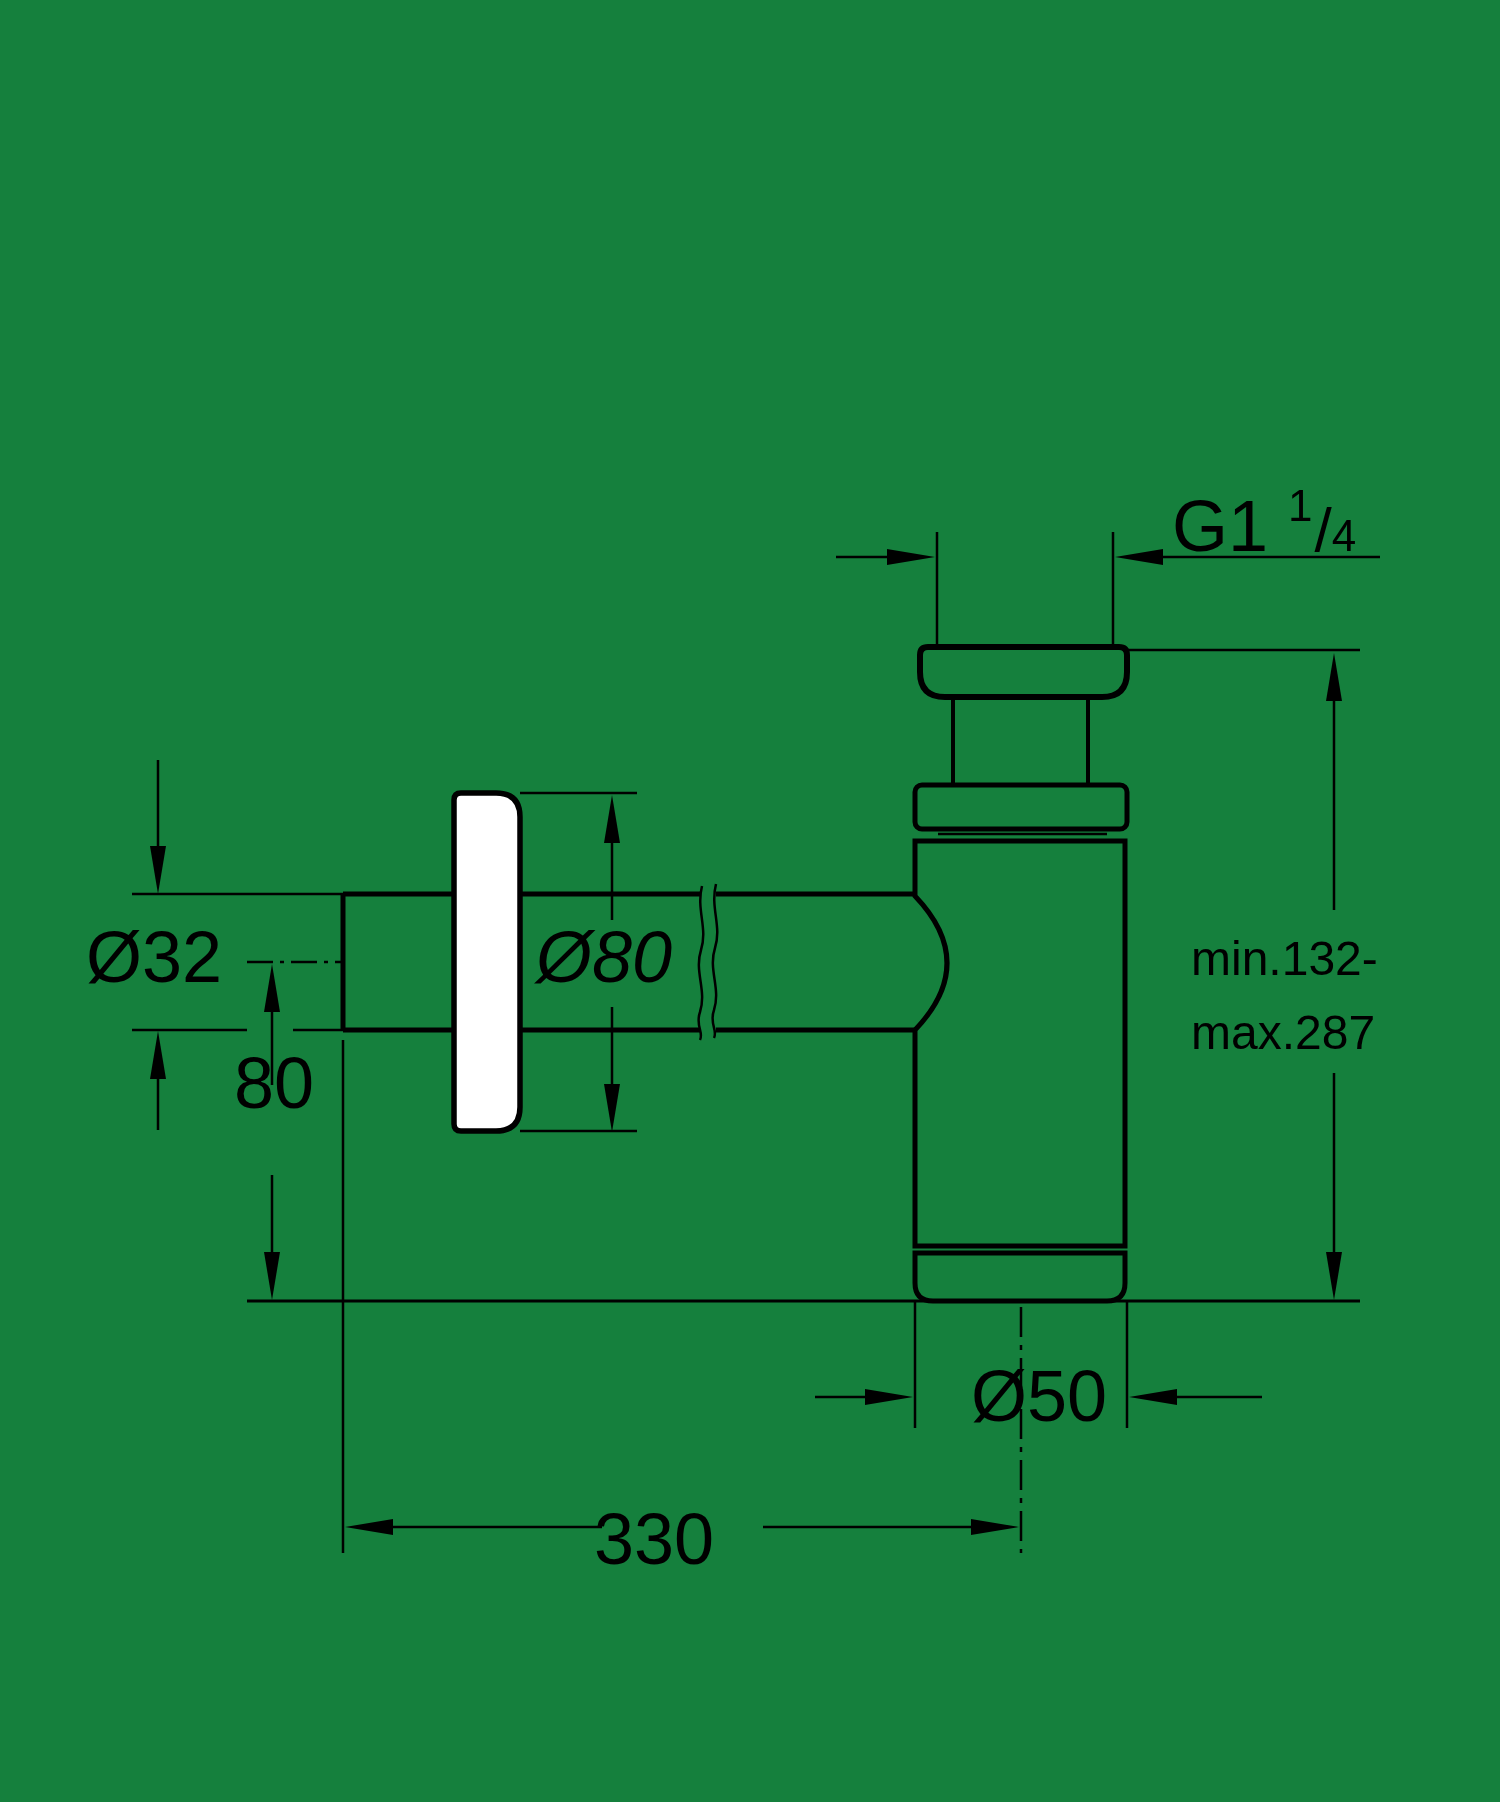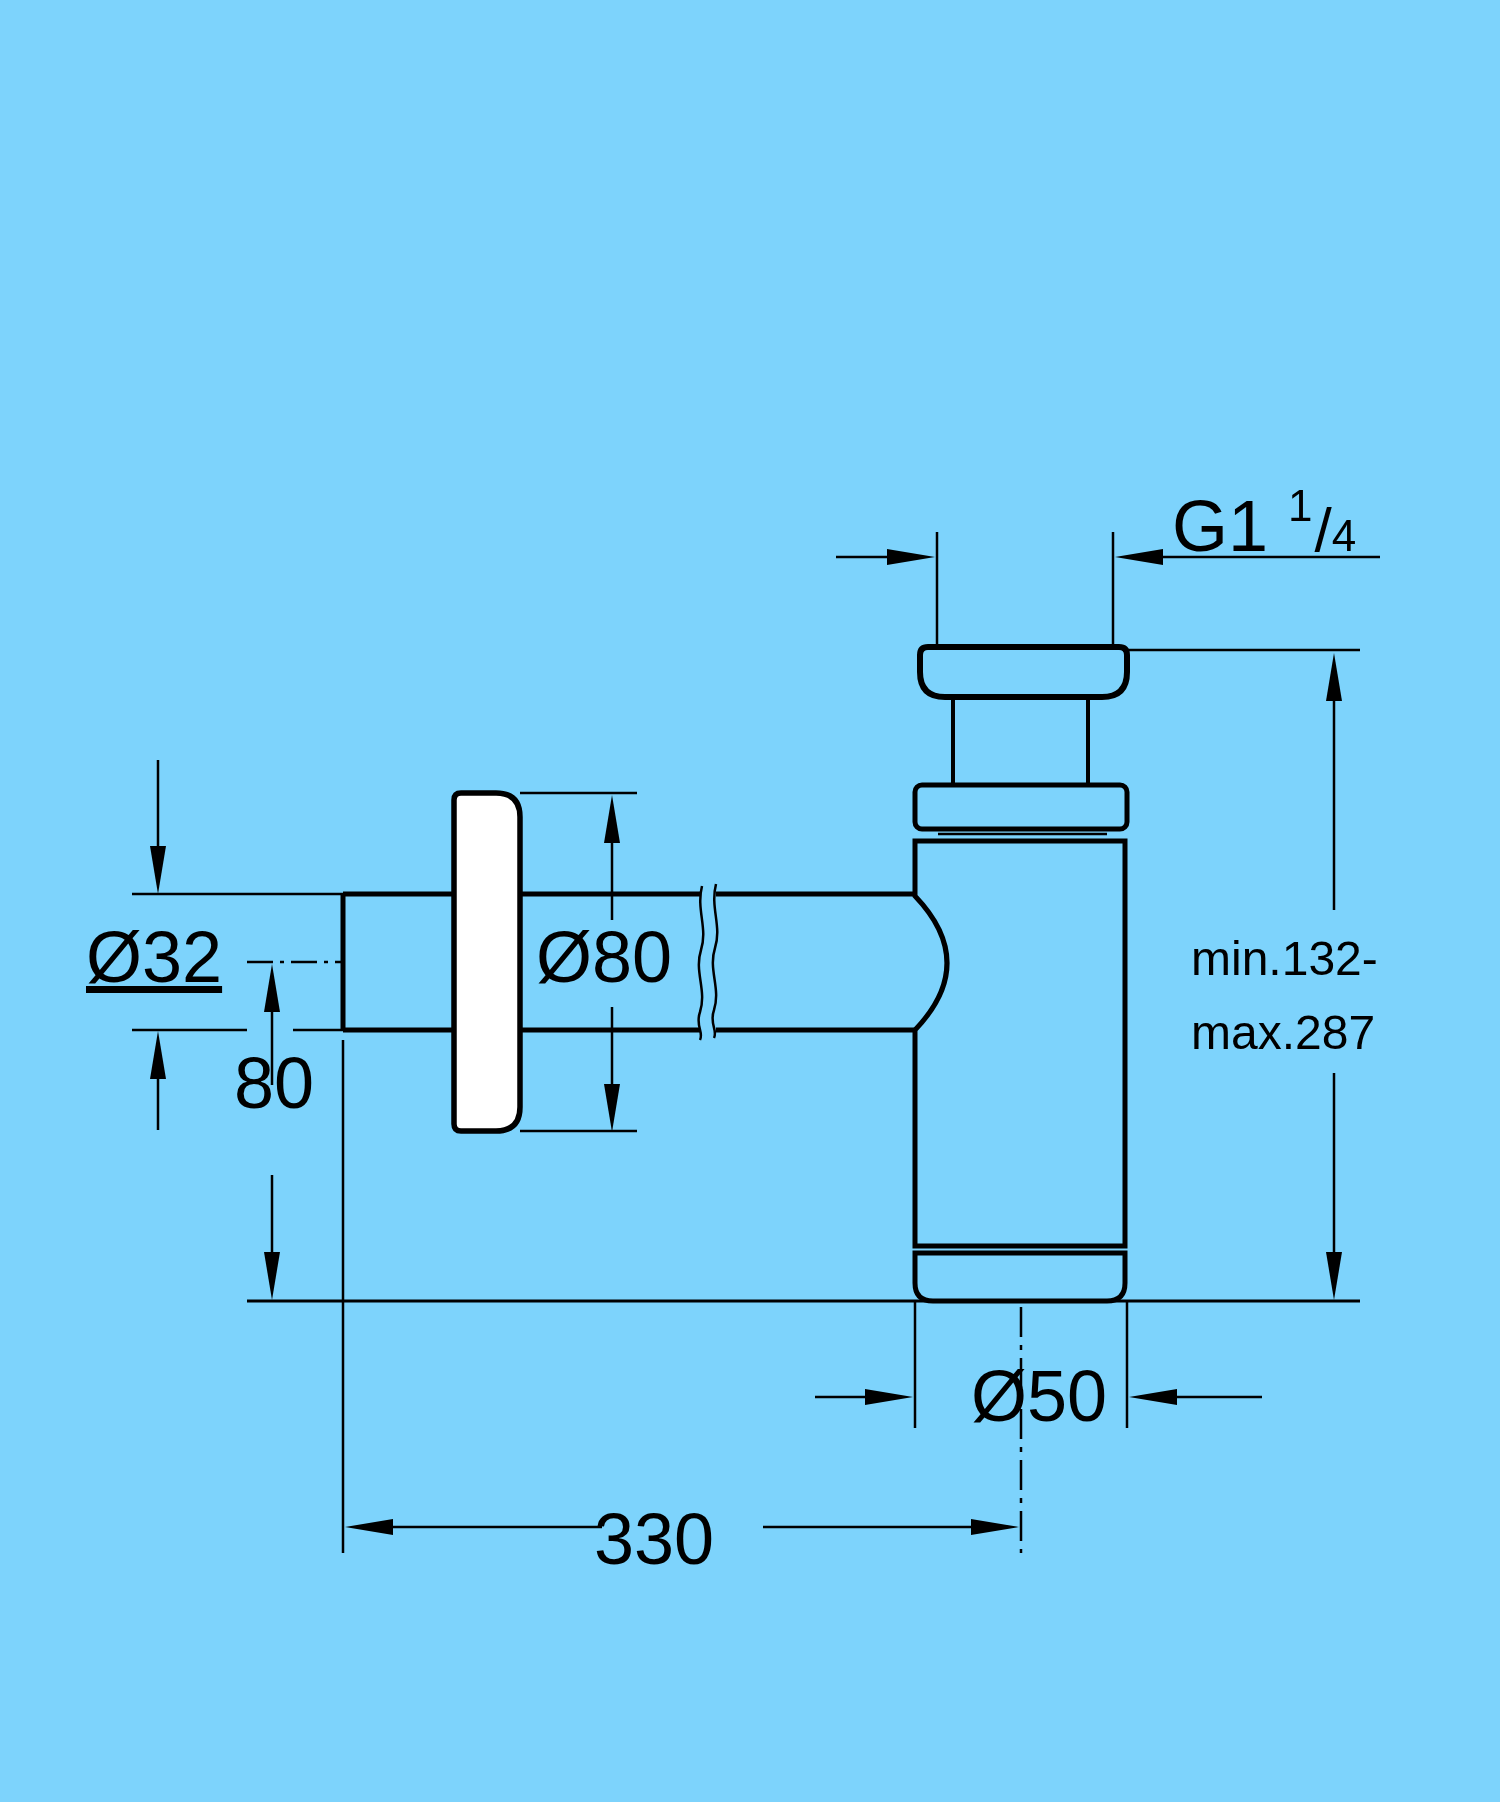--- a/index.html
+++ b/index.html
@@ -1,19 +1,19 @@
 <!DOCTYPE html>
 <html><head>
 <meta charset="utf-8">
 <style>
   html,body{margin:0;padding:0;background:#ffffff;}
   #canvas{
     position:relative;
     width:1500px;height:1802px;
-    background:#7dd3fc;
+    background:#15803d;
     font-family:"Liberation Sans", sans-serif;
     color:#000;
     overflow:hidden;
   }
   #linework{position:absolute;left:0;top:0;}
   .label{
     position:absolute;
     font-size:72px;
     line-height:72px;
     white-space:nowrap;
@@ -131,23 +131,23 @@
       <line x1="391" y1="1527" x2="602" y2="1527"></line>
       <line x1="763" y1="1527" x2="973" y2="1527"></line>
       <polygon points="1019,1527 971,1519 971,1535" fill="#000" stroke="none"></polygon>
     </g>
   </svg>
 
   <div class="label" style="left:1172px; top:470px;">
     <span>G1</span><span class="g114-sup">1</span><span class="g114-slash">/</span><span class="g114-sub">4</span>
   </div>
 
-  <div class="label" style="left:86px; top:921px;text-decoration:underline;">Ø32</div>
+  <div class="label" style="left:86px; top:921px;">Ø32</div>
 
-  <div class="label" style="left:536px; top:921px;">Ø80</div>
+  <div class="label" style="left:536px; top:921px;font-style:italic;">Ø80</div>
 
   <div class="label" style="left:234px; top:1047px;">80</div>
 
   <div class="label label-2line" style="left:1191px; top:922px;">
     <span>min.132-</span><br>
     <span>max.287</span>
   </div>
 
   <div class="label" style="left:971px; top:1360px;">Ø50</div>
 

